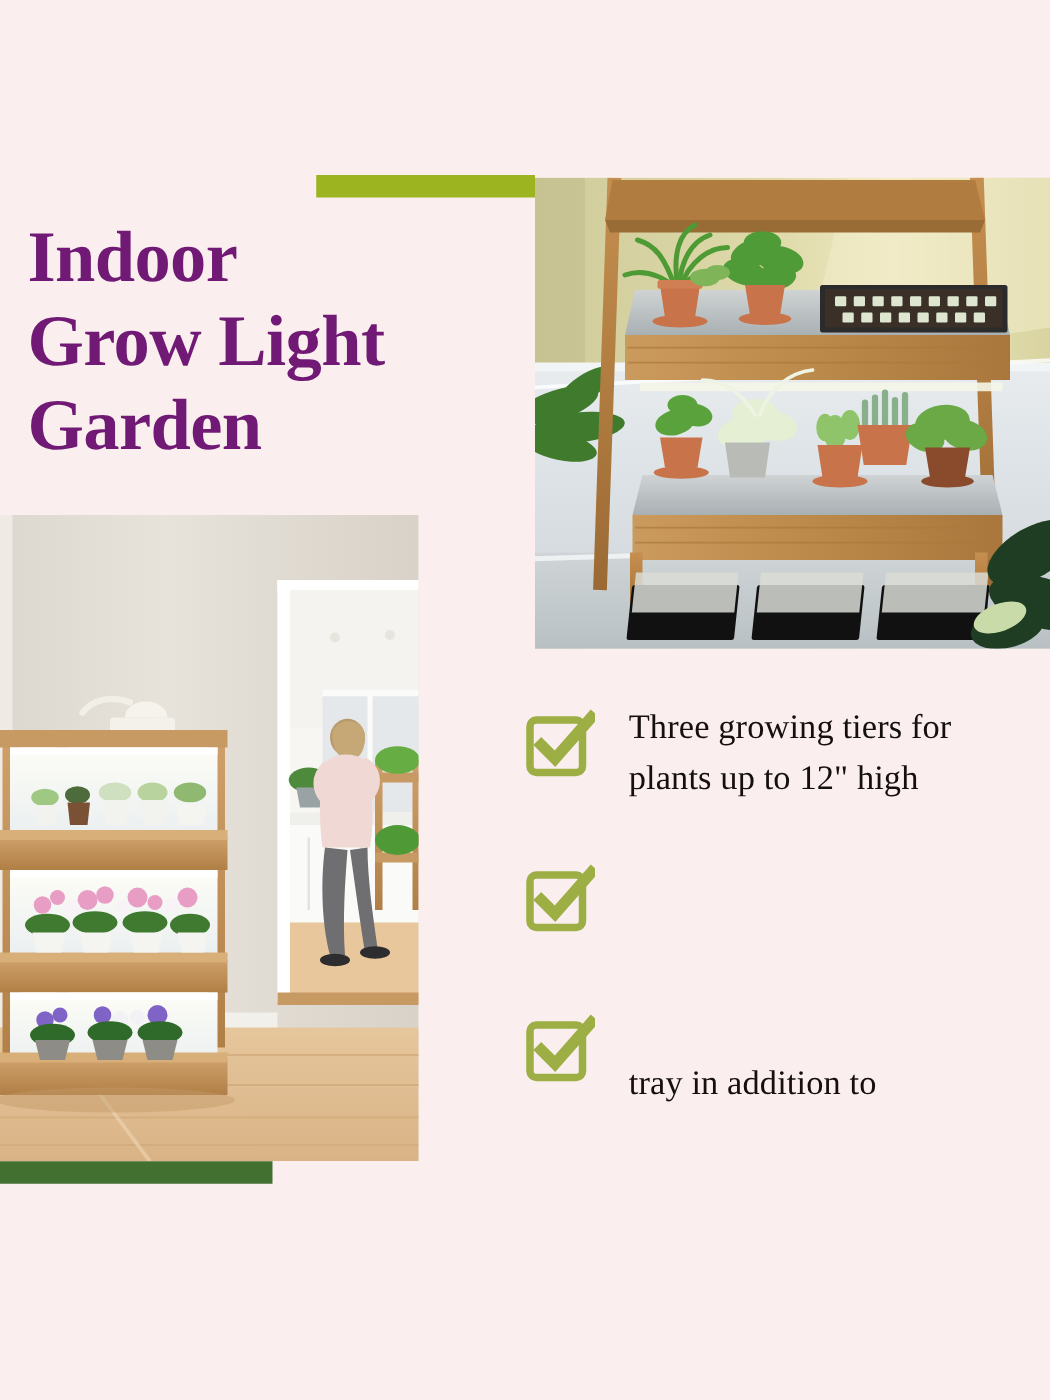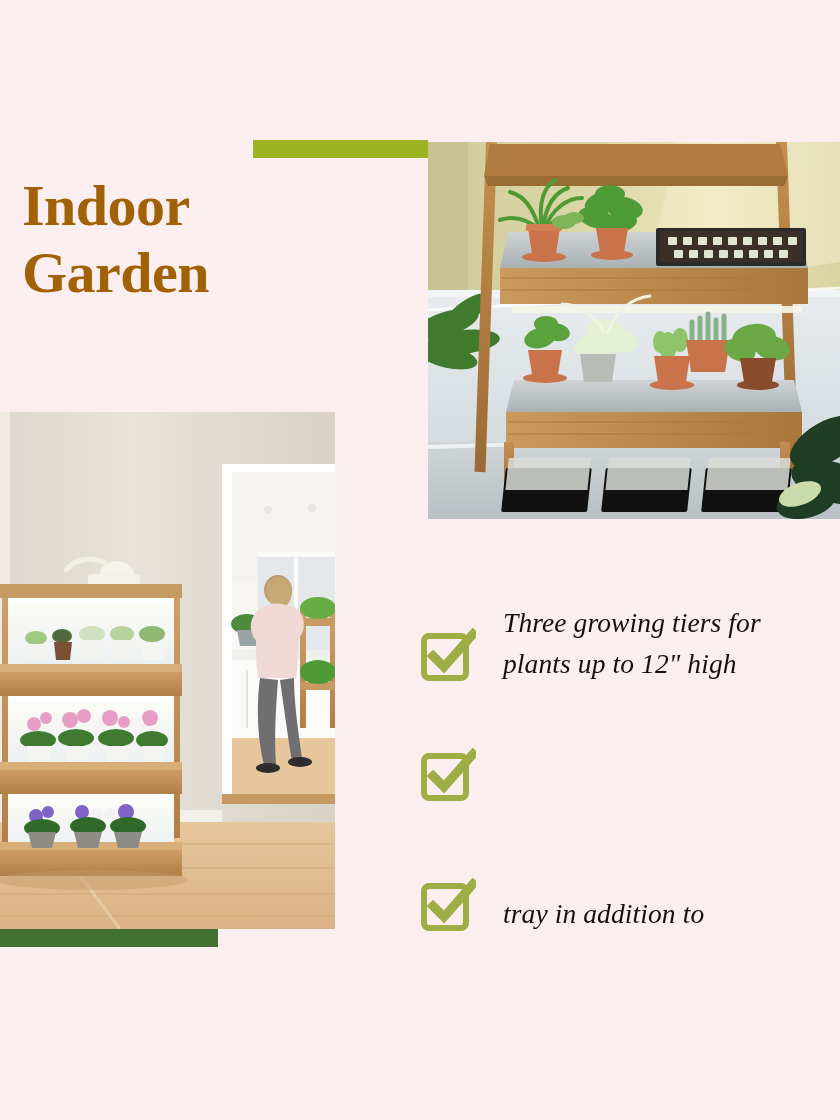--- a/index.html
+++ b/index.html
@@ -43,21 +43,21 @@
   .headline {
     position: absolute;
     left: 22px;
     top: 172px;
     width: 330px;
     font-family: "Liberation Serif", serif;
     font-weight: bold;
     font-size: 58px;
     line-height: 67px;
     letter-spacing: -0.5px;
-    color: #a16207;
+    color: #701a75;
   }
 
   
   .photo {
     position: absolute;
     overflow: hidden;
   }
   .photo-hero {
     left: 428px;
     top: 142px;
@@ -74,23 +74,22 @@
 
   
   .features {
     position: absolute;
     left: 420px;
     top: 560px;
     width: 400px;
   }
   .feature-row {
     display: flex;
-    align-items: flex-end;
+    align-items: flex-start;
     margin-bottom: 0;
-    font-style: italic;
   }
   .feature-row.r1 { height: 124px; }
   .feature-row.r2 { height: 120px; }
   .feature-row.r3 { height: 130px; }
 
   .check-icon {
     flex: 0 0 auto;
     width: 56px;
     height: 58px;
     margin-top: 6px;
@@ -110,20 +109,21 @@
 </style>
 </head>
 <body>
 
 <div class="page">
 
   <div class="bar-top"></div>
 
   <div class="headline">
     <div>Indoor</div>
+    <div>Grow Light</div>
     <div>Garden</div>
   </div>
 
   <div class="photo photo-hero">
     <svg viewBox="0 0 412 377" preserveAspectRatio="xMidYMid slice" aria-hidden="true">
       <defs>
         <linearGradient id="wallG" x1="0" y1="0" x2="1" y2="0">
           <stop offset="0%" stop-color="#cfcb9a"></stop>
           <stop offset="45%" stop-color="#ded9a8"></stop>
           <stop offset="70%" stop-color="#efe9c2"></stop>

